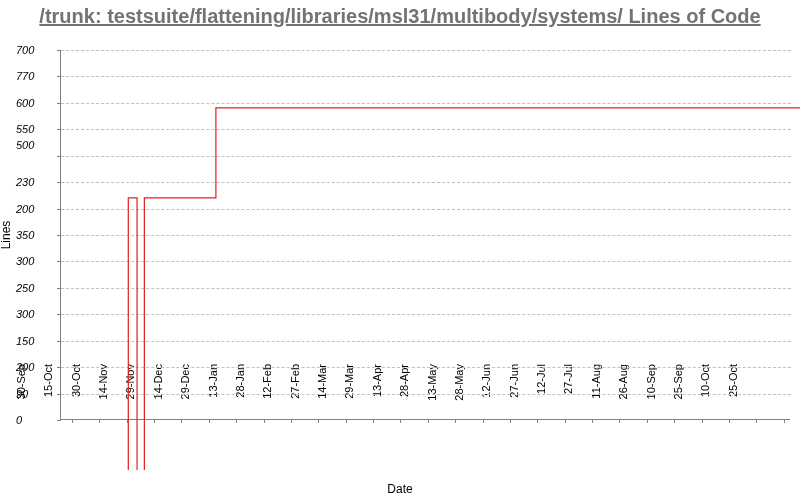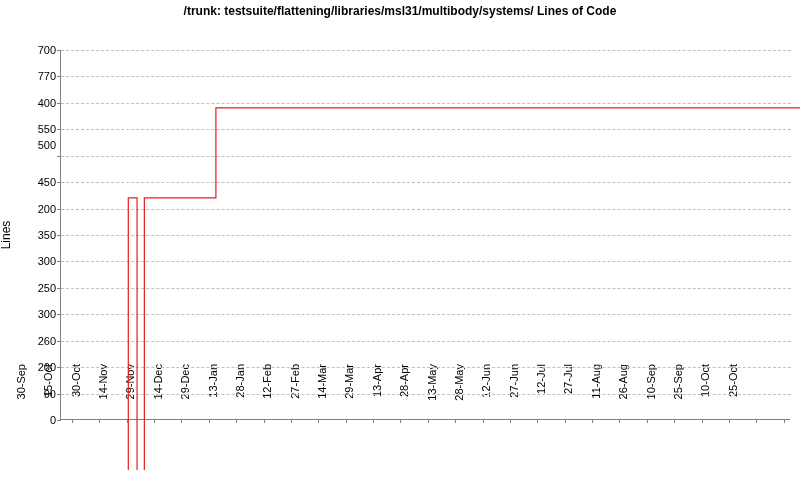--- a/index.html
+++ b/index.html
@@ -16,24 +16,25 @@
     width: 800px;
     height: 500px;
     background: #fff;
   }
   .title {
     position: absolute;
     top: 4px;
     left: 0;
     width: 800px;
     text-align: center;
-    font-size: 12px;
+    font-size: 20px;
     font-weight: bold;
-    color: #000000;
+    color: #737373;
     line-height: 1.2;
+    text-decoration: underline;
   }
   .plot-area {
     position: absolute;
     left: 60px;
     top: 50px;
     width: 730px;
     height: 370px;
     border-left: 1px solid #808080;
     border-bottom: 1px solid #808080;
     box-sizing: border-box;
@@ -42,24 +43,24 @@
     position: absolute;
     left: 0;
     width: 730px;
     height: 0;
     border-top: 1px dashed #c0c0c0;
   }
   .y-tick-label {
     position: absolute;
     right: 744px;
     width: 40px;
-    text-align: right;
     font-size: 11px;
     color: #000;
     transform: translateY(-50%);
+    font-style: italic;
   }
   .y-axis-label {
     position: absolute;
     left: 6px;
     top: 235px;
     transform: rotate(-90deg) translate(-50%, -50%);
     transform-origin: left top;
     font-size: 12px;
     color: #000;
   }
@@ -113,35 +114,36 @@
   }
 </style>
 </head>
 <body>
 
 <div class="chart-container">
 
   <div class="title">/trunk: testsuite/flattening/libraries/msl31/multibody/systems/ Lines of Code</div>
 
   <div class="y-axis-label">Lines</div>
+  <div class="x-axis-label">Date</div>
 
   <div id="y-ticks">
       <div class="y-tick-label" style="top: 420px;">0</div>
       <div class="y-tick-label" style="top: 393.571px;">90</div>
       <div class="y-tick-label" style="top: 367.143px;">200</div>
-      <div class="y-tick-label" style="top: 340.714px;">260</div>
+      <div class="y-tick-label" style="top: 340.714px;">150</div>
       <div class="y-tick-label" style="top: 314.286px;">300</div>
       <div class="y-tick-label" style="top: 287.857px;">250</div>
       <div class="y-tick-label" style="top: 261.429px;">300</div>
       <div class="y-tick-label" style="top: 235px;">350</div>
       <div class="y-tick-label" style="top: 208.571px;">200</div>
-      <div class="y-tick-label" style="top: 182.143px;">450</div>
+      <div class="y-tick-label" style="top: 182.143px;">230</div>
       <div class="y-tick-label" style="top: 145px;">500</div>
       <div class="y-tick-label" style="top: 129.286px;">550</div>
-      <div class="y-tick-label" style="top: 102.857px;">400</div>
+      <div class="y-tick-label" style="top: 102.857px;">600</div>
       <div class="y-tick-label" style="top: 76.4286px;">770</div>
       <div class="y-tick-label" style="top: 50px;">700</div>
     </div>
   <div id="x-ticks">
       <div class="x-tick-label" style="left: 70.95px;">30-Sep</div>
       <div class="x-tick-label" style="left: 98.325px;">15-Oct</div>
       <div class="x-tick-label" style="left: 125.7px;">30-Oct</div>
       <div class="x-tick-label" style="left: 153.075px;">14-Nov</div>
       <div class="x-tick-label" style="left: 180.45px;">29-Nov</div>
       <div class="x-tick-label" style="left: 207.825px;">14-Dec</div>

